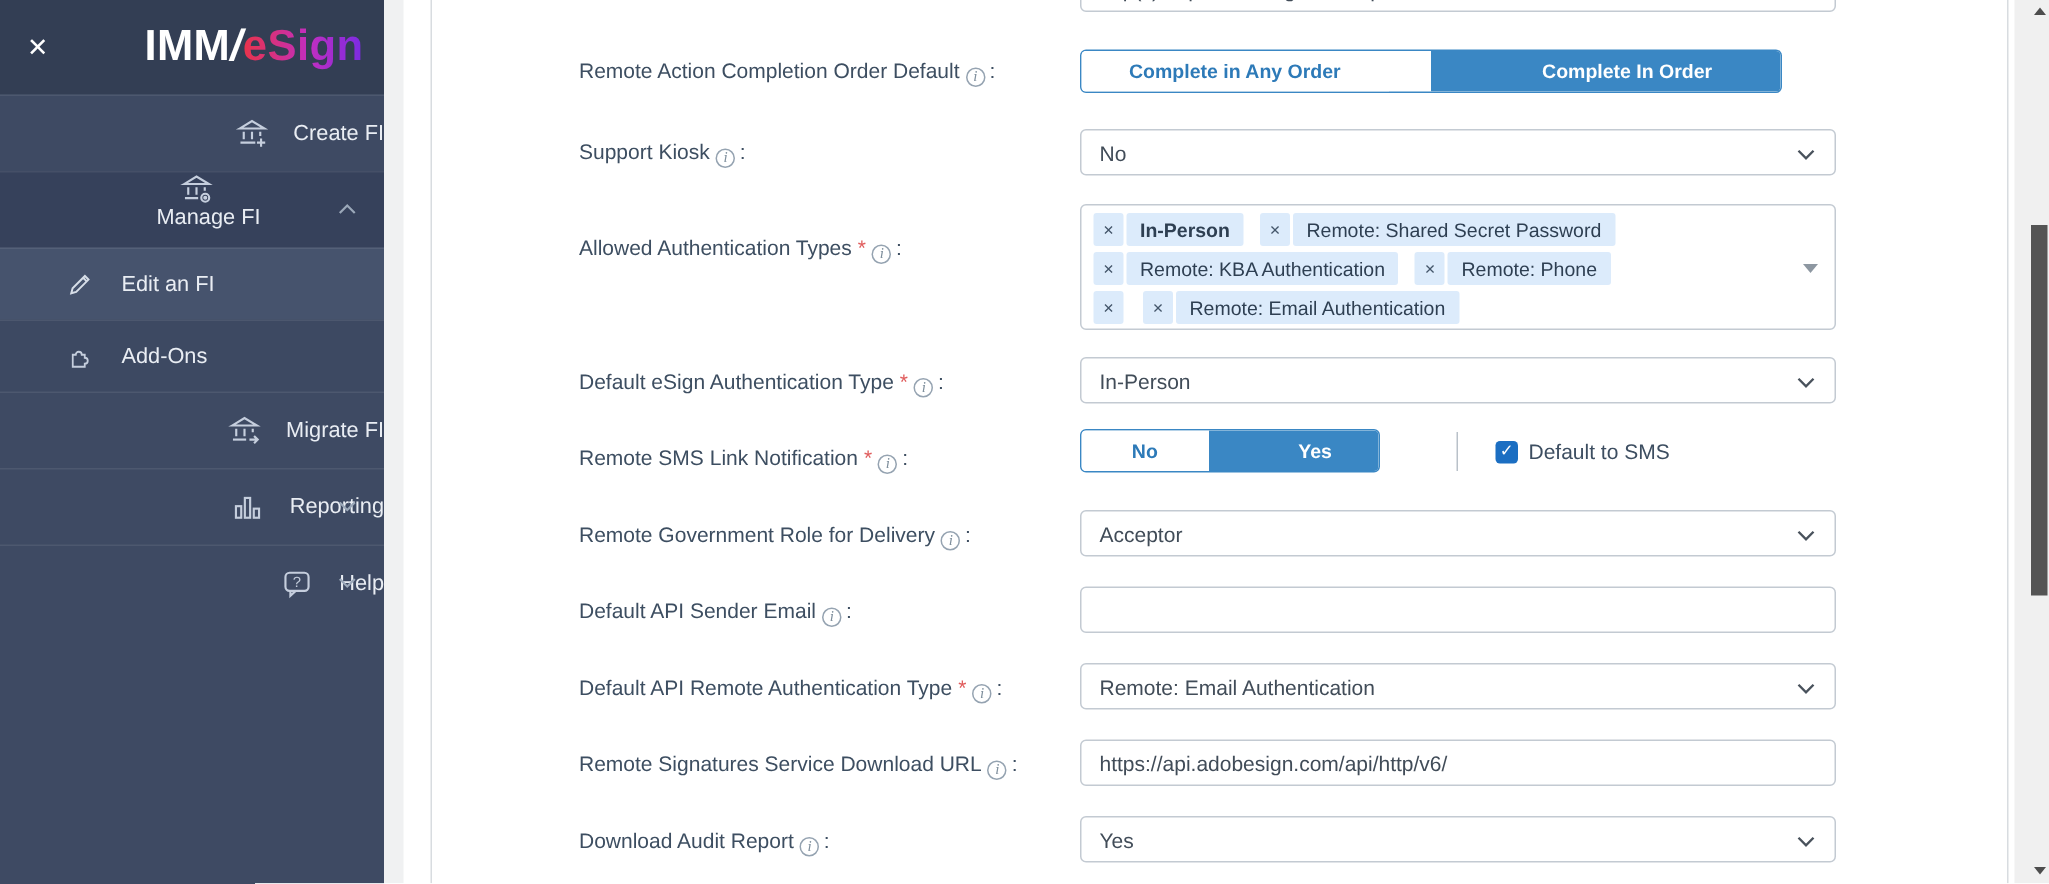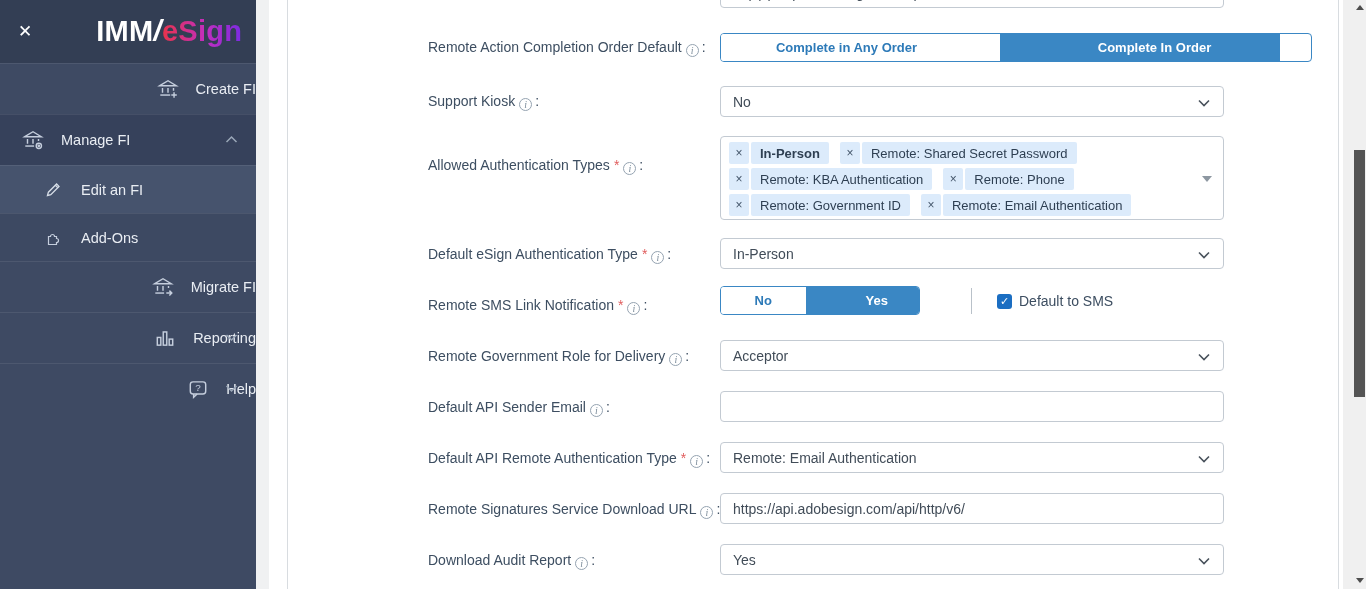--- a/index.html
+++ b/index.html
@@ -14,38 +14,38 @@
   .logo .p1{color:#fff;}
   .logo .slash{color:#fff;font-style:italic;font-weight:bold;}
   .logo .p2{background:linear-gradient(90deg,#e8334a 0%,#c12ec0 55%,#7a2be2 100%);
             -webkit-background-clip:text;background-clip:text;color:transparent;}
   .nav-item{height:51px;display:flex;align-items:center;padding-left:22px;
             border-top:1px solid rgba(255,255,255,.08);color:#e9edf3;font-size:14.5px;
             position:relative;cursor:pointer;box-sizing:border-box;}
   .nav-item .nicon{width:22px;height:22px;margin-right:17px;flex:0 0 auto;}
   .nav-item.sub{padding-left:44px;height:48px;}
   .nav-item.sub .nicon{width:18px;height:18px;margin-right:19px;}
-  .bg-a{background:#3e4a63;justify-content:flex-end;} .bg-b{background:#36415b;}
+  .bg-a{background:#3e4a63;justify-content:flex-end;} .bg-b{background:#36415b;flex-direction:column;}
   .bg-active{background:#46536d;} .bg-c{background:#3d4962;}
   .chev{position:absolute;right:18px;top:50%;margin-top:-5px;}
   .nicon svg,.chev svg{display:block;}
 
   
   .gutter1{position:absolute;left:256px;top:0;width:13px;height:589px;background:#f0f1f2;}
   .card-l{position:absolute;left:287px;top:0;width:1px;height:589px;background:#d8dce0;}
   .card-r{position:absolute;left:1338px;top:0;width:1px;height:589px;background:#d8dce0;}
   .sb{position:absolute;left:1343px;top:0;width:23px;height:589px;background:#f0f0f0;}
   .sb-thumb{position:absolute;left:1354px;top:150px;width:11px;height:247px;background:#545454;}
   .tri-up{position:absolute;left:1356px;top:5px;width:0;height:0;
           border-left:4px solid transparent;border-right:4px solid transparent;border-bottom:5px solid #4d4d4d;}
   .tri-down{position:absolute;left:1356px;top:578px;width:0;height:0;
           border-left:4px solid transparent;border-right:4px solid transparent;border-top:5px solid #4d4d4d;}
 
   
-  .flabel{position:absolute;left:386px;font-size:14px;color:#3d4e61;white-space:nowrap;line-height:20px;margin-left:42px;}
+  .flabel{position:absolute;left:386px;font-size:14px;color:#3d4e61;white-space:nowrap;line-height:20px;}
   .req{color:#e05c5c;margin-left:4px;}
   .colon{margin-left:3px;}
   .info{display:inline-block;width:13px;height:13px;border:1px solid #95a3b1;border-radius:50%;
         font-family:"Liberation Serif",serif;font-style:italic;font-size:10px;color:#7e8e9c;
         text-align:center;line-height:12px;vertical-align:-2px;margin-left:4px;box-sizing:border-box;}
 
   
   .sel,.inputbox{position:absolute;left:720px;width:504px;height:31px;border:1px solid #c3cad2;
         border-radius:4px;background:#fff;font-size:14px;color:#414c58;display:flex;align-items:center;
         padding:0 34px 0 12px;box-sizing:border-box;white-space:nowrap;overflow:hidden;}
@@ -184,21 +184,21 @@
 
   <main>
 
     <div class="inputbox" style="top:-23px;">
       <span>http(s)://api.adobesign.com/api/rest/v6/</span>
     </div>
 
     <div class="flabel" style="top:37px">
       <span>Remote Action Completion Order Default</span><span class="info">i</span><span class="colon">:</span>
     </div>
-    <div class="toggle" style="left:720px;top:33px;width:592px;gap:28px;">
+    <div class="toggle" style="left:720px;top:33px;width:468px;gap:28px;">
       <div class="tseg off" style="width:251px;">Complete in Any Order</div>
       <div class="tseg on" style="width:251px;">Complete In Order</div>
     </div>
 
     <div class="flabel" style="top:91px">
       <span>Support Kiosk</span><span class="info">i</span><span class="colon">:</span>
     </div>
     <div class="sel" style="top:86px">
       <span>No</span>
       <svg class="chevd" width="12" height="8" viewBox="0 0 12 8" fill="none" stroke="#49525c" stroke-width="1.6">
@@ -226,21 +226,20 @@
             <span class="t">Remote: KBA Authentication</span>
           </span>
         <span class="chip">
             <span class="x">×</span>
             <span class="t">Remote: Phone</span>
           </span>
       </div>
       <div class="chiprow">
         <span class="chip">
             <span class="x">×</span>
-            <span class="t">Remote: Government ID</span>
           </span>
         <span class="chip">
             <span class="x">×</span>
             <span class="t">Remote: Email Authentication</span>
           </span>
       </div>
       <span class="mcaret"></span>
     </div>
 
     <div class="flabel" style="top:244px">

